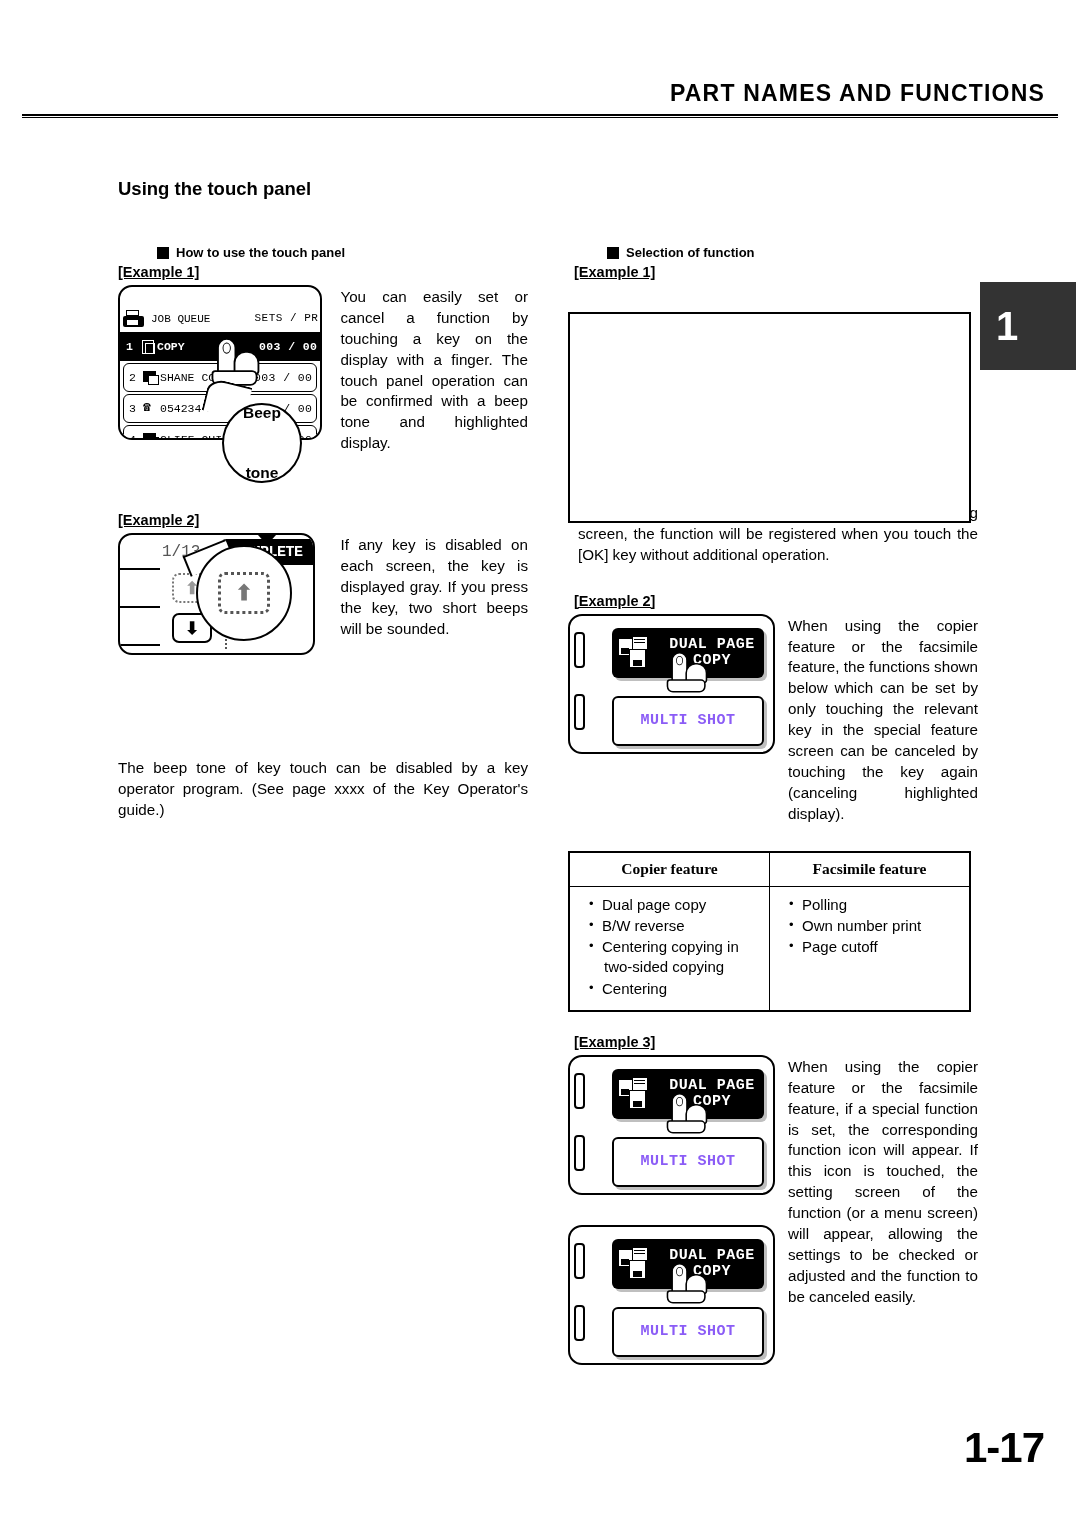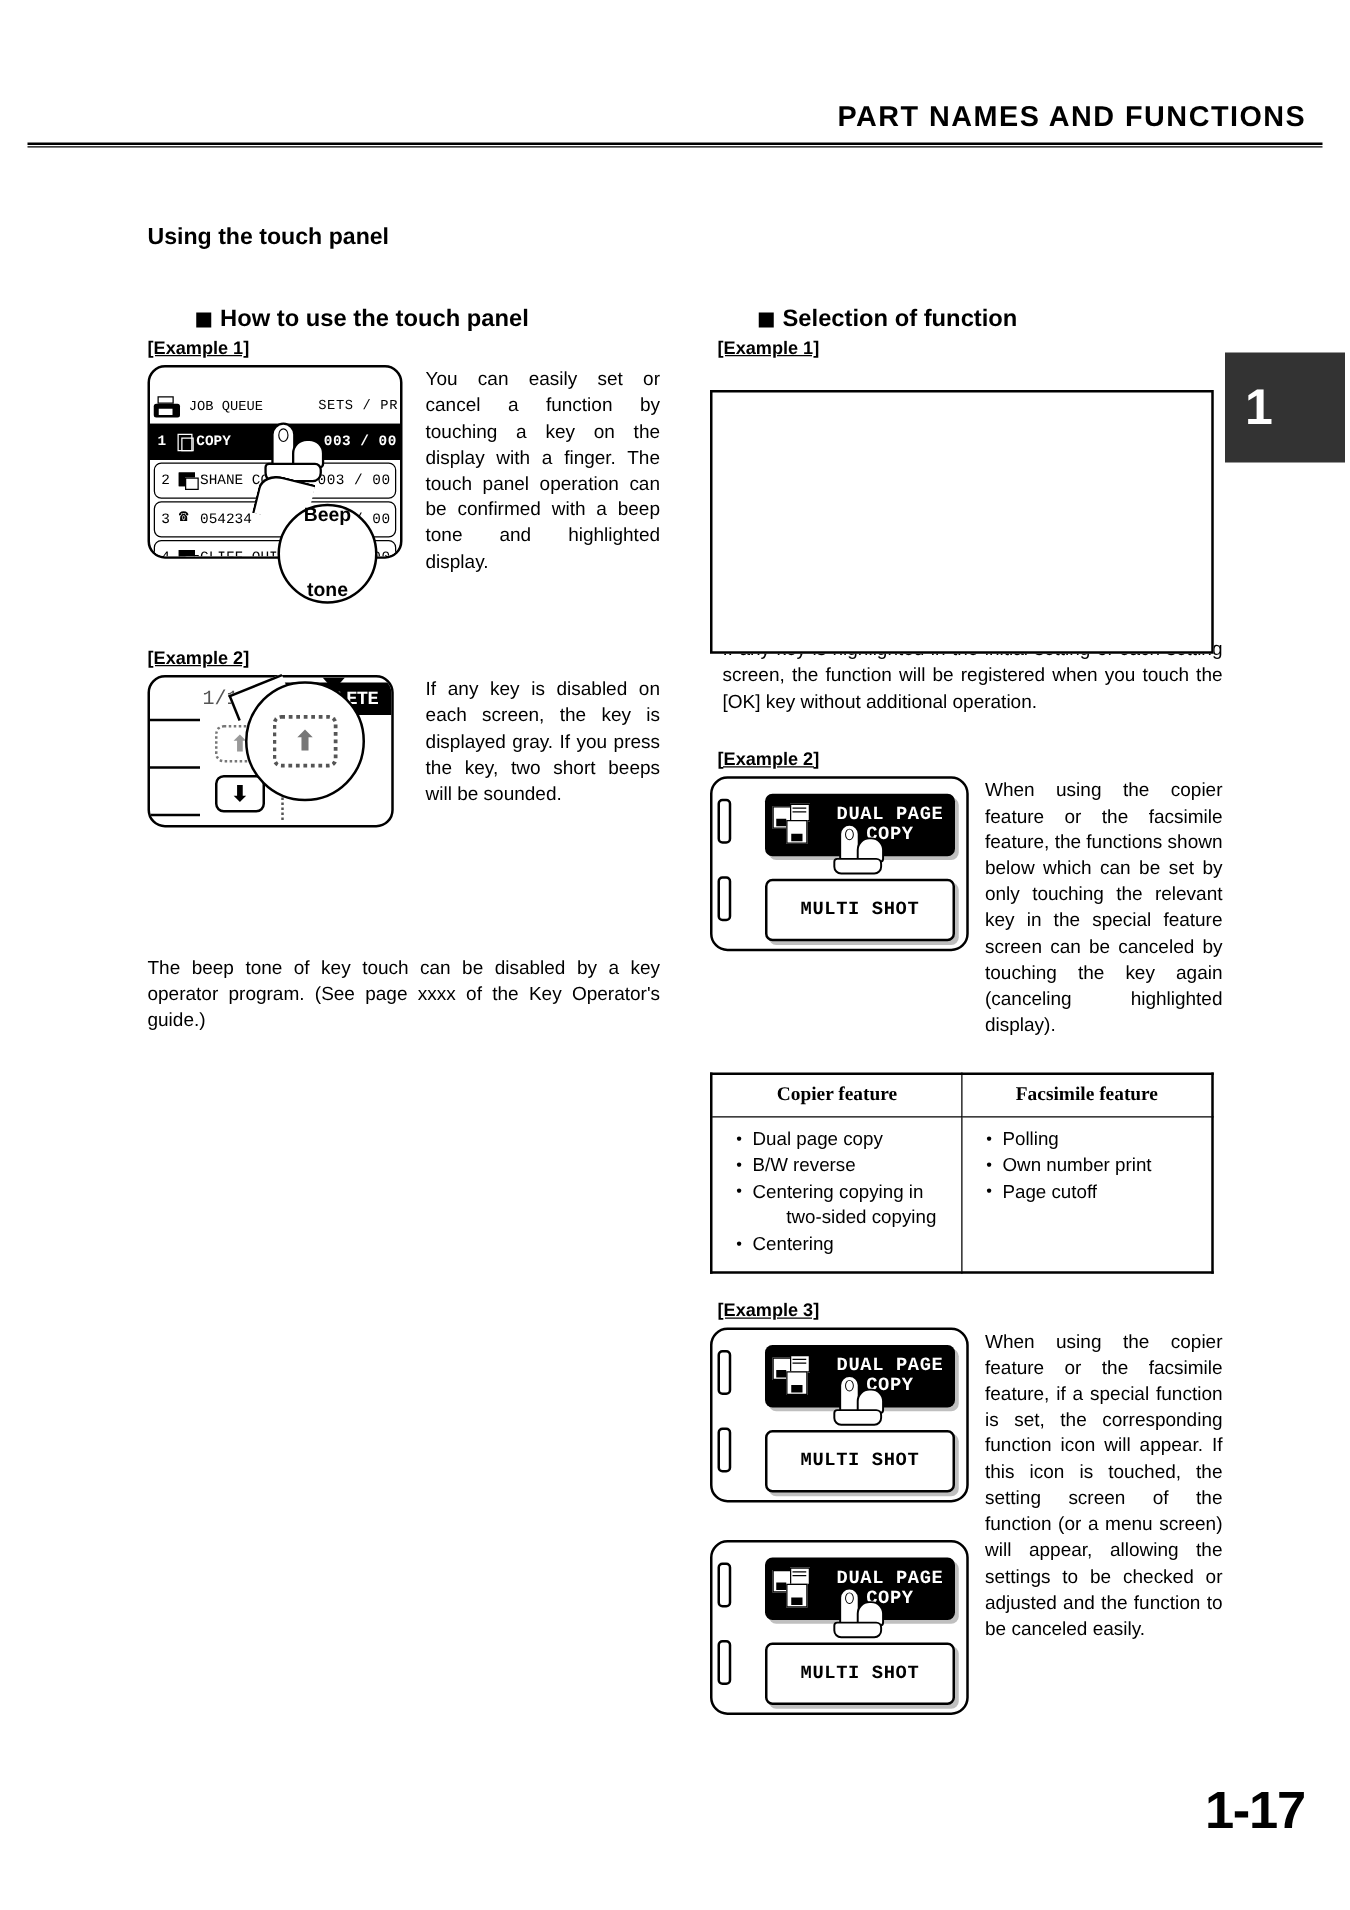--- a/index.html
+++ b/index.html
@@ -57,21 +57,21 @@
     padding-left: 16px;
   }
 
   
   .col { position: absolute; top: 245px; width: 410px; }
   #col-left  { left: 118px; }
   #col-right { left: 568px; }
 
   .sub-head {
     font-weight: bold;
-    font-size: 19px;
+    font-size: 13px;
     margin: 0 0 4px 0;
     display: flex;
     align-items: center;
     gap: 7px;
     padding-left: 39px;
   }
   .sq {
     display: inline-block;
     width: 12px; height: 12px;
     background: #000;
@@ -358,21 +358,21 @@
   }
   .dp-key.hl {
     top: 12px;
     background: #000; color: #fff;
     padding-left: 6px;
     gap: 6px;
     box-shadow: 3px 3px 0 rgba(0,0,0,0.25);
   }
   .dp-key.plain {
     top: 80px;
-    background: #fff; color: #000000;
+    background: #fff; color: #8b5cf6;
     border: 2.2px solid #000;
     justify-content: center;
     box-shadow: 3px 3px 0 rgba(0,0,0,0.25);
   }
   .dp-key .labl { text-align: center; flex: 1; }
   .dp-icon {
     width: 36px; height: 34px; position: relative; flex: none;
   }
   .dp-icon i {
     position: absolute; display: block;
@@ -416,21 +416,21 @@
   }
   #feature-table li {
     position: relative;
     margin-bottom: 1px;
   }
   #feature-table li::before {
     content: '\2022';
     position: absolute; left: -13px; top: 0;
     font-size: 13px;
   }
-  #feature-table li .cont { display: block; padding-left: 2px; margin-left: 25px; }
+  #feature-table li .cont { display: block; padding-left: 2px; }
 
   
   #page-number {
     position: absolute;
     right: 36px; bottom: 56px;
     font-weight: bold;
     font-size: 42px;
     letter-spacing: -1px;
   }
 </style>

